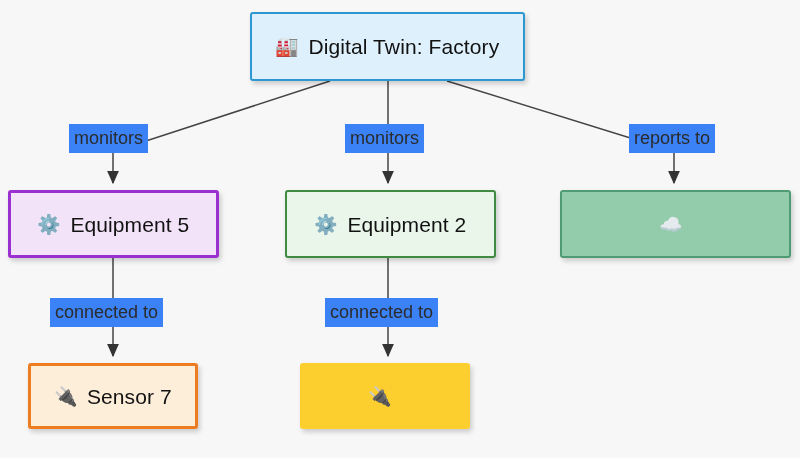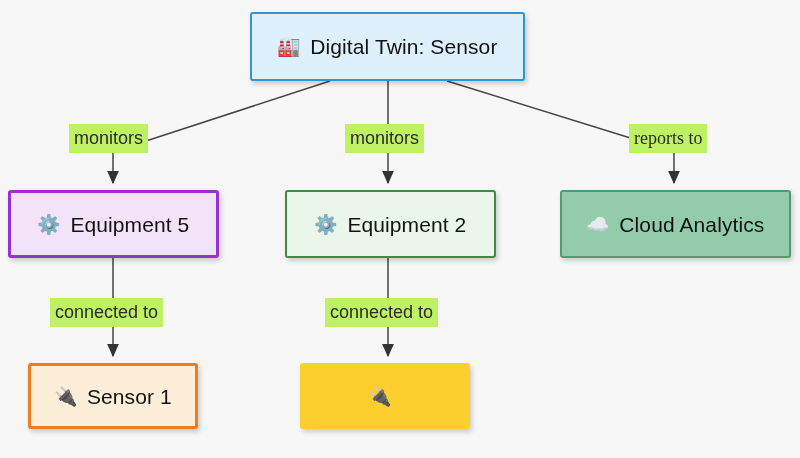--- a/index.html
+++ b/index.html
@@ -101,31 +101,31 @@
     left: 300px;
     top: 363px;
     width: 170px;
     height: 66px;
     background: #fccf2f;
     border: none;
   }
 
   .edge-label {
     position: absolute;
-    background: #bef264;
+    background: #3b82f6;
     color: #2b2b2b;
     font-size: 18px;
     line-height: 1;
     padding: 5px 5px 6px 5px;
     white-space: nowrap;
     box-sizing: border-box;
   }
   #edge-label-monitors-1 { left: 69px;  top: 124px; }
   #edge-label-monitors-2 { left: 345px; top: 124px; }
-  #edge-label-reports-to { left: 629px; top: 124px; font-family: Liberation Serif, serif; }
+  #edge-label-reports-to { left: 629px; top: 124px; }
   #edge-label-connected-1 { left: 50px;  top: 298px; }
   #edge-label-connected-2 { left: 325px; top: 298px; }
 </style>
 </head>
 <body>
 
 <div id="diagram-canvas">
 
   <svg class="edge-layer" viewBox="0 0 800 458" width="800" height="458">
     <defs>
@@ -140,41 +140,40 @@
 
     <path d="M 447 81 L 640 141 L 674 141 L 674 183" fill="none" stroke="#444444" stroke-width="1.5" marker-end="url(#arrowhead)"></path>
 
     <path d="M 113 258 L 113 356" fill="none" stroke="#444444" stroke-width="1.5" marker-end="url(#arrowhead)"></path>
 
     <path d="M 388 258 L 388 356" fill="none" stroke="#444444" stroke-width="1.5" marker-end="url(#arrowhead)"></path>
   </svg>
 
   <div class="node" id="node-factory">
     <span class="node-icon">🏭</span>
-    <span class="node-label">Digital Twin: Sensor</span>
+    <span class="node-label">Digital Twin: Factory</span>
   </div>
 
   <div class="node" id="node-equipment-1">
     <span class="node-icon">⚙️</span>
     <span class="node-label">Equipment 5</span>
   </div>
 
   <div class="node" id="node-equipment-2">
     <span class="node-icon">⚙️</span>
     <span class="node-label">Equipment 2</span>
   </div>
 
   <div class="node" id="node-cloud-analytics">
     <span class="node-icon">☁️</span>
-    <span class="node-label">Cloud Analytics</span>
   </div>
 
   <div class="node" id="node-sensor-1">
     <span class="node-icon">🔌</span>
-    <span class="node-label">Sensor 1</span>
+    <span class="node-label">Sensor 7</span>
   </div>
 
   <div class="node" id="node-sensor-2">
     <span class="node-icon">🔌</span>
   </div>
 
   <div class="edge-label" id="edge-label-monitors-1">monitors</div>
   <div class="edge-label" id="edge-label-monitors-2">monitors</div>
   <div class="edge-label" id="edge-label-reports-to">reports to</div>
   <div class="edge-label" id="edge-label-connected-1">connected to</div>

